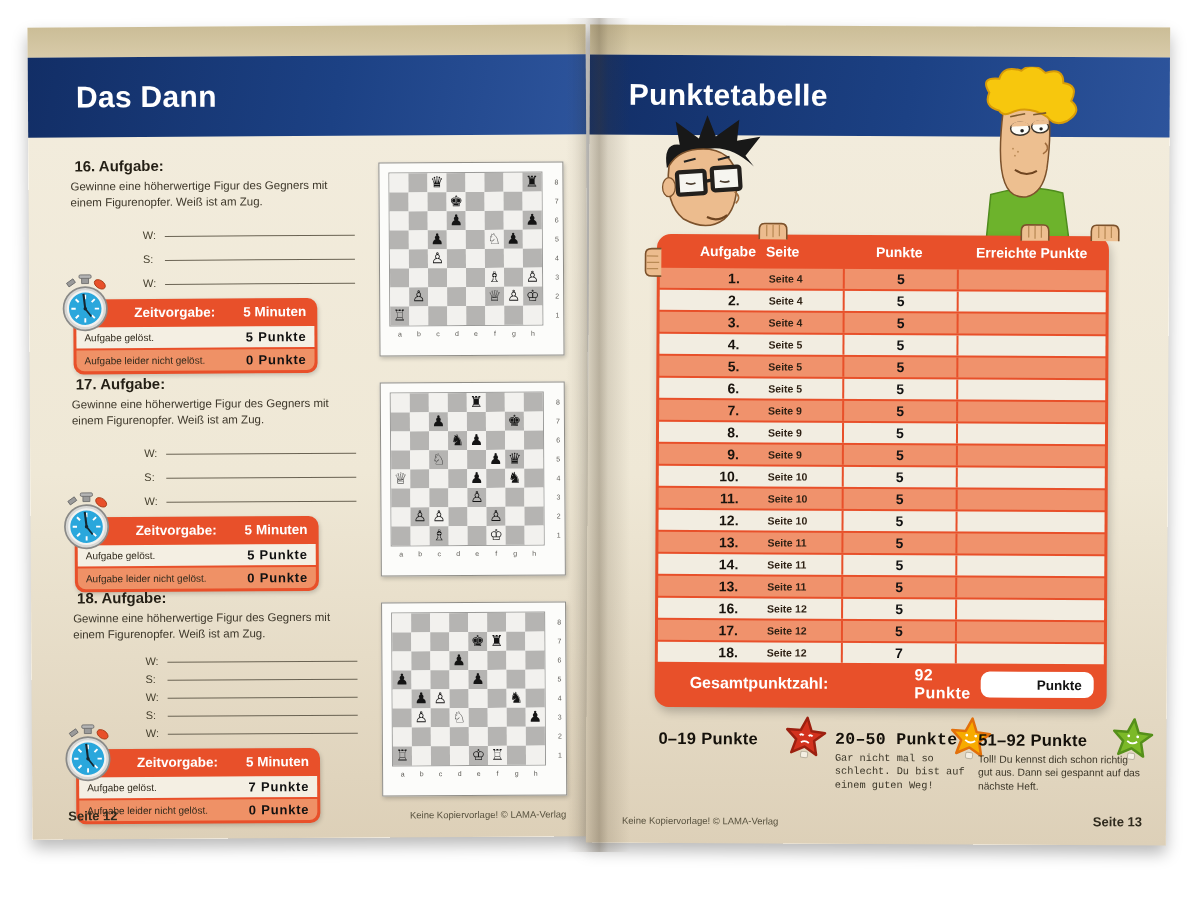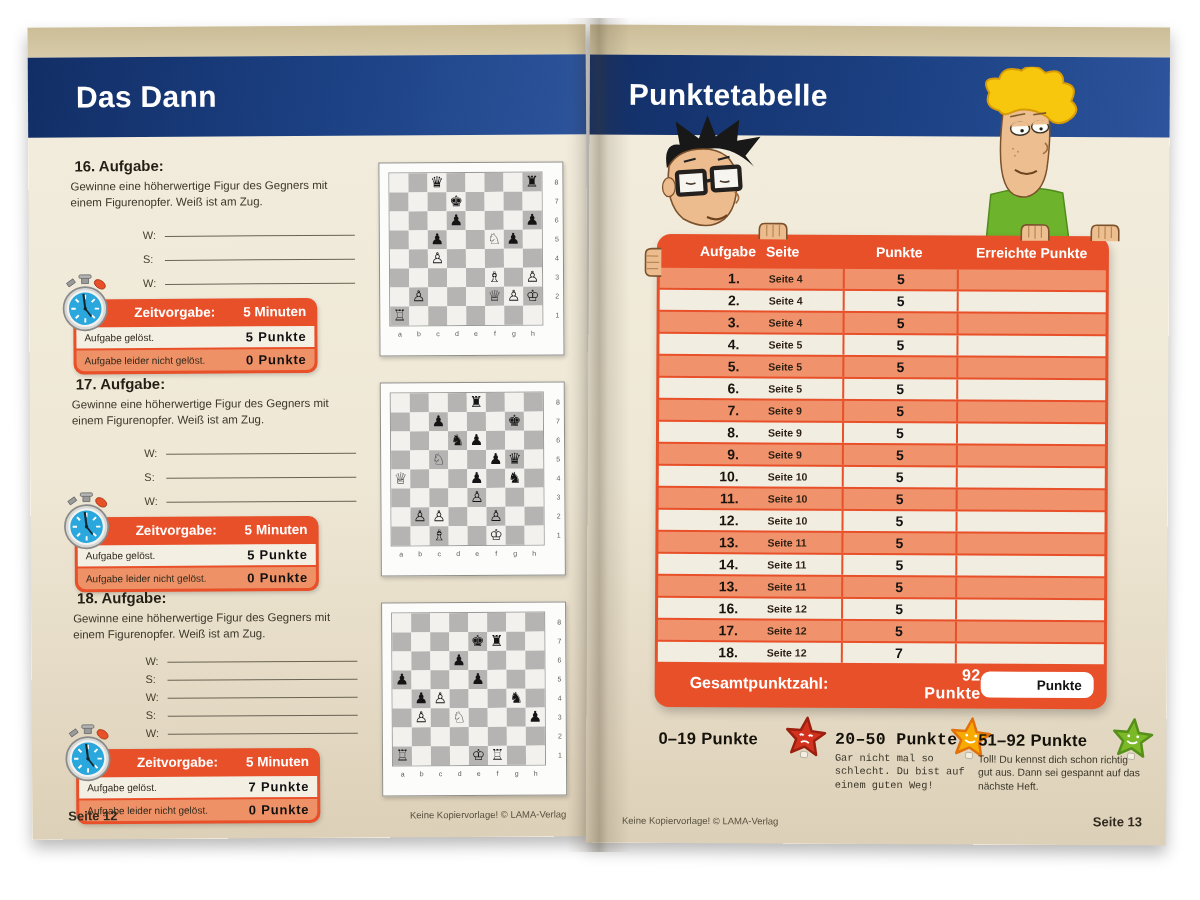--- a/index.html
+++ b/index.html
@@ -71,21 +71,21 @@
   .t-row{display:grid;grid-template-columns:92px 91px 114px 1fr;height:20px;align-items:center;}
   .t-row:nth-child(odd){background:#f0926c;}
   .t-row:nth-child(even){background:#f2ede1;}
   .c-aufgabe{text-align:right;padding-right:12px;font-weight:bold;font-size:14px;color:#18130d;}
   .c-seite{padding-left:17px;font-weight:bold;font-size:10.5px;color:#2e2114;}
   .c-punkte{height:100%;display:flex;align-items:center;justify-content:center;
             border-left:2.5px solid #e8502a;font-weight:bold;font-size:14px;color:#111;box-sizing:border-box;}
   .c-erreicht{height:100%;border-left:2.5px solid #e8502a;box-sizing:border-box;}
   .t-foot{display:flex;align-items:center;height:42px;color:#fff;font-weight:bold;font-size:16px;
           padding:0 10px 0 32px;}
-  .t-foot .total-value{margin-left:86px;letter-spacing:.5px;text-align:right;}
+  .t-foot .total-value{margin-left:86px;letter-spacing:.5px;}
   .points-pill{margin-left:auto;width:134px;height:26px;background:#fff;border-radius:9px;
                display:flex;align-items:center;justify-content:flex-end;padding-right:12px;
                color:#121212;font-size:13.5px;font-weight:bold;box-sizing:border-box;}
 
   
   .legend{position:absolute;top:704px;left:72px;right:26px;display:flex;z-index:3;}
   .legend-item{position:relative;}
   .legend-item.l0{width:162px;} .legend-item.l1{width:150px;margin-left:22px;font-family:Liberation Mono, monospace;} .legend-item.l2{width:170px;}
   .legend-range{font-size:16.5px;font-weight:bold;color:#14100a;letter-spacing:.3px;}
   .legend-text{font-size:10.3px;line-height:1.3;color:#3b3628;margin-top:3px;}

